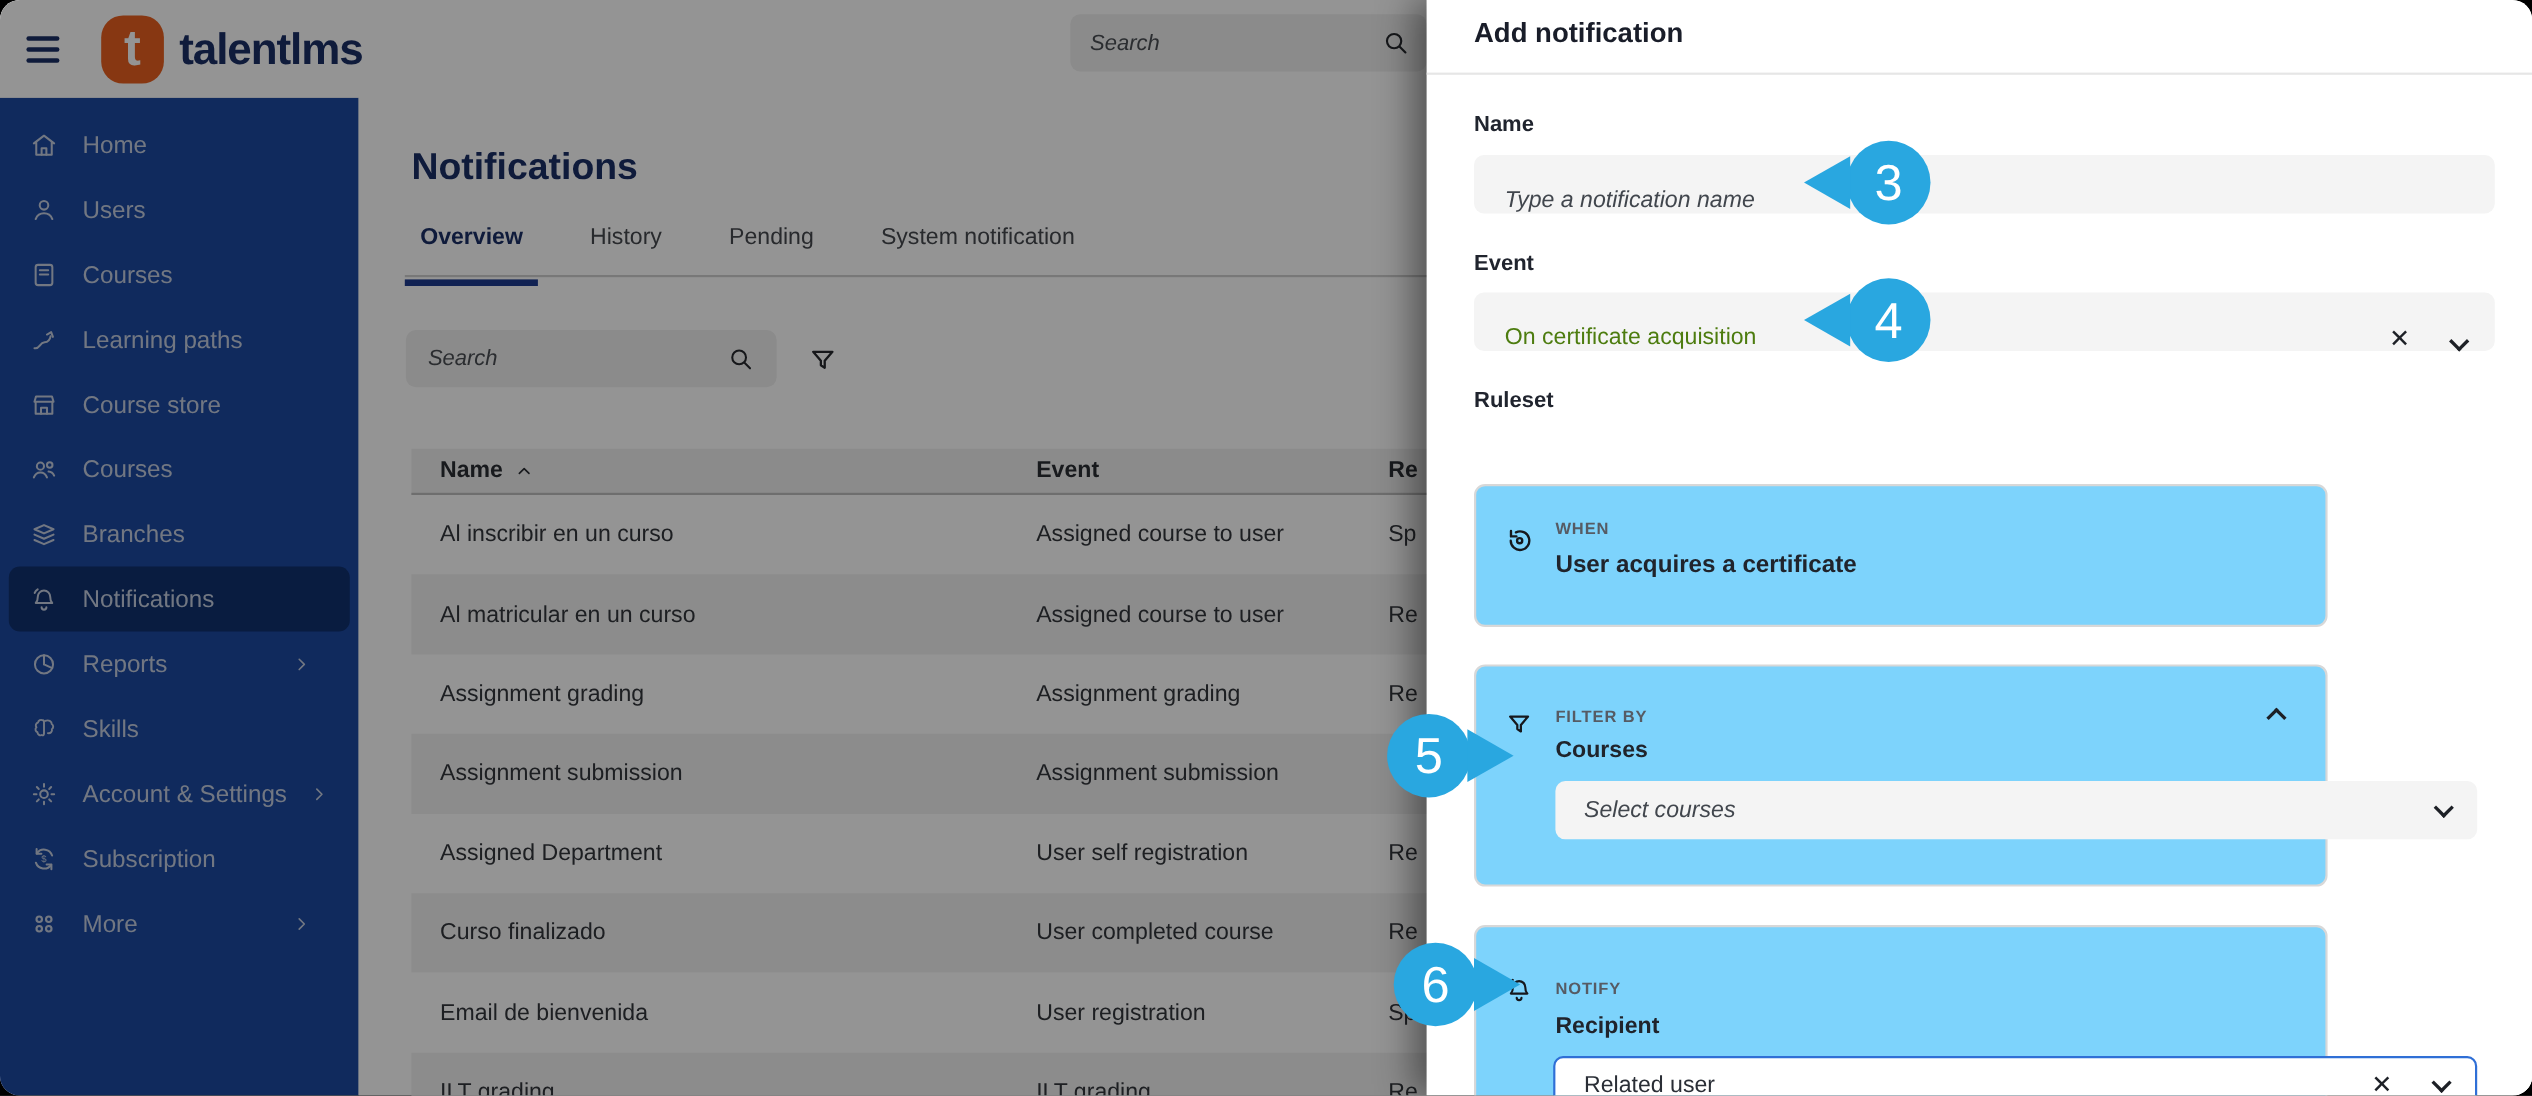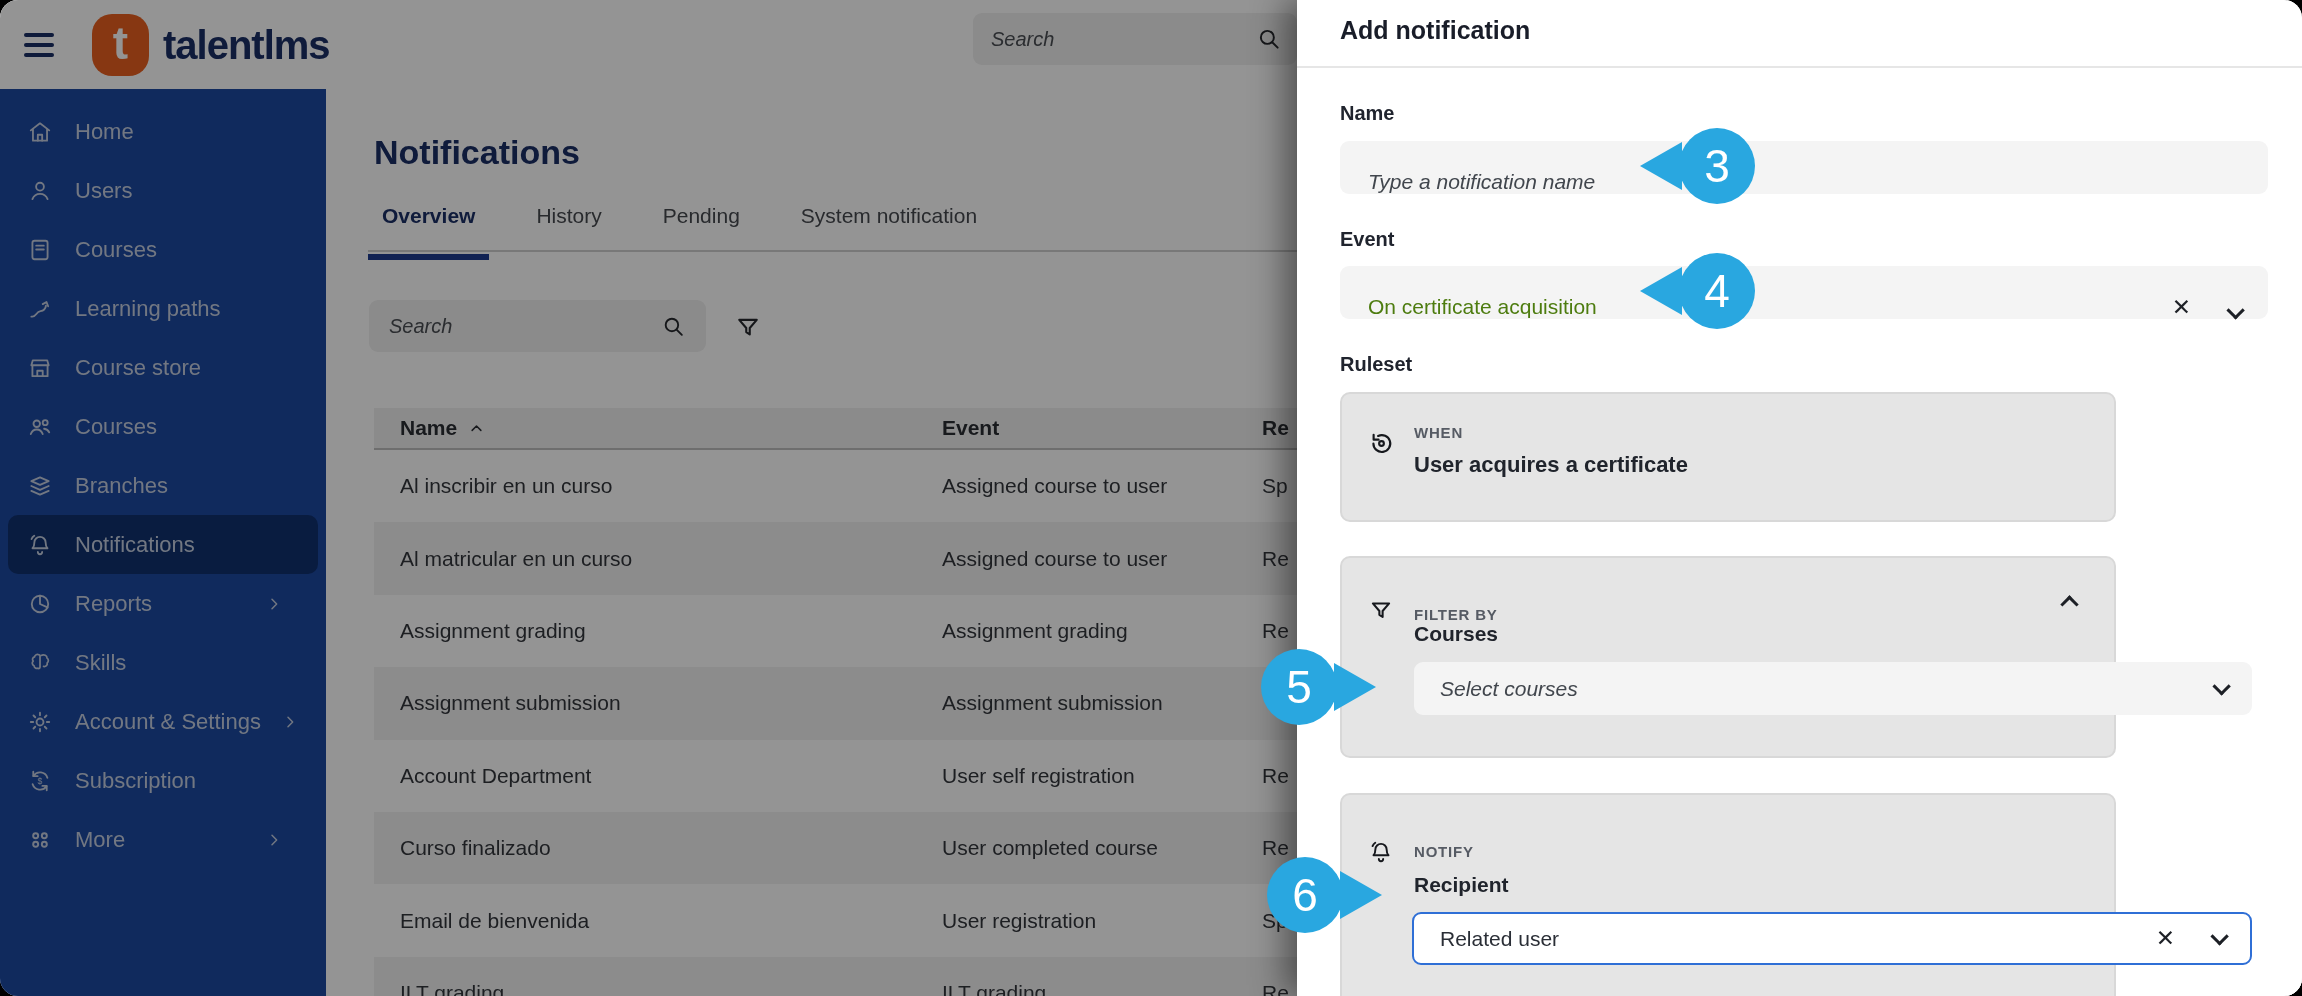--- a/index.html
+++ b/index.html
@@ -59,21 +59,21 @@
   .d-divider { position:absolute; left:0; right:0; top:66px; height:2px; background:#E6E6E6; }
   .f-label { position:absolute; left:43px; font-size:20px; font-weight:bold; color:#20242E; }
   .field { position:absolute; left:43px; width:928px; height:53px; background:#F4F4F4; border-radius:9px; display:flex; align-items:flex-end; padding:0 28px; }
   .field input { flex:1; border:none; background:transparent; outline:none; font-size:21px; color:#2A2E36; font-family:"Liberation Sans", sans-serif; }
   .field input::placeholder { font-style:italic; color:#41464D; }
   .field .fval { flex:1; font-size:21px; color:#4d7c0f; }
   .xclear { font-size:23px; color:#1d2026; margin-right:36px; cursor:pointer; line-height:1; }
   .chevcss { width:13px; height:13px; border-right:3px solid #1d2026; border-bottom:3px solid #1d2026; transform:rotate(45deg) translateY(-3px); cursor:pointer; flex:0 0 auto; }
   .chevcss-up { width:13px; height:13px; border-right:3px solid #1d2026; border-bottom:3px solid #1d2026; transform:rotate(-135deg); cursor:pointer; }
 
-  .card { position:absolute; left:43px; width:776px; border:2px solid #D8D8D8; border-radius:10px; background:#e5e5e5; }
+  .card { position:absolute; left:43px; width:776px; border:2px solid #D8D8D8; border-radius:10px; background:#7dd3fc;margin-top:48px; }
   .card .kicker { position:absolute; left:72px; font-size:15px; font-weight:bold; letter-spacing:0.8px; color:#565B64; }
   .card .cicon { position:absolute; left:26px; color:#16181D; }
   .card .ctitle { position:absolute; left:72px; font-size:21px; font-weight:bold; color:#20242C; }
   .inner-select { position:absolute; left:72px; width:838px; height:53px; background:#F4F4F4; border-radius:9px; display:flex; align-items:center; padding:0 26px; }
   .inner-select .ph { flex:1; font-style:italic; font-size:21px; color:#41464D; }
   .collapse { position:absolute; right:38px; top:40px; }
   .rec-select { position:absolute; left:70px; width:840px; height:53px; background:#fff; border:2.5px solid #2F6FD6; border-radius:9px; display:flex; align-items:center; padding:0 26px; }
   .rec-select .fval { flex:1; font-size:21px; color:#2A2E36; }
 
   
@@ -323,21 +323,21 @@
         <div>Assignment grading</div>
         <div>Assignment grading</div>
         <div>Re</div>
       </div>
       <div class="trow alt">
         <div>Assignment submission</div>
         <div>Assignment submission</div>
         <div></div>
       </div>
       <div class="trow">
-        <div>Account Department</div>
+        <div>Assigned Department</div>
         <div>User self registration</div>
         <div>Re</div>
       </div>
       <div class="trow alt">
         <div>Curso finalizado</div>
         <div>User completed course</div>
         <div>Re</div>
       </div>
       <div class="trow">
         <div>Email de bienvenida</div>
@@ -383,21 +383,21 @@
       <span class="kicker" style="top:30px;">WHEN</span>
       <span class="ctitle" style="top:58px; font-size:22px;">User acquires a certificate</span>
     </div>
 
     <div class="card" style="top:556px; height:202px;">
       <span class="cicon" style="top:40px;">
         <svg width="26" height="26" viewBox="0 0 24 24" fill="none" stroke="currentColor" stroke-width="1.9" stroke-linecap="round" stroke-linejoin="round">
             <path d="M4.5 5h15l-6 7v5.5l-3-2V12z"></path>
           </svg>
       </span>
-      <span class="kicker" style="top:48px;">FILTER BY</span>
+      <span class="kicker" style="top:37px;">FILTER BY</span>
       <span class="collapse chevcss-up"></span>
       <span class="ctitle" style="top:64px;">Courses</span>
       <div class="inner-select" style="top:104px;">
         <span class="ph">Select courses</span>
         <span class="chevcss"></span>
       </div>
     </div>
 
     <div class="card" style="top:793px; height:240px;">
       <span class="cicon" style="top:44px;">

